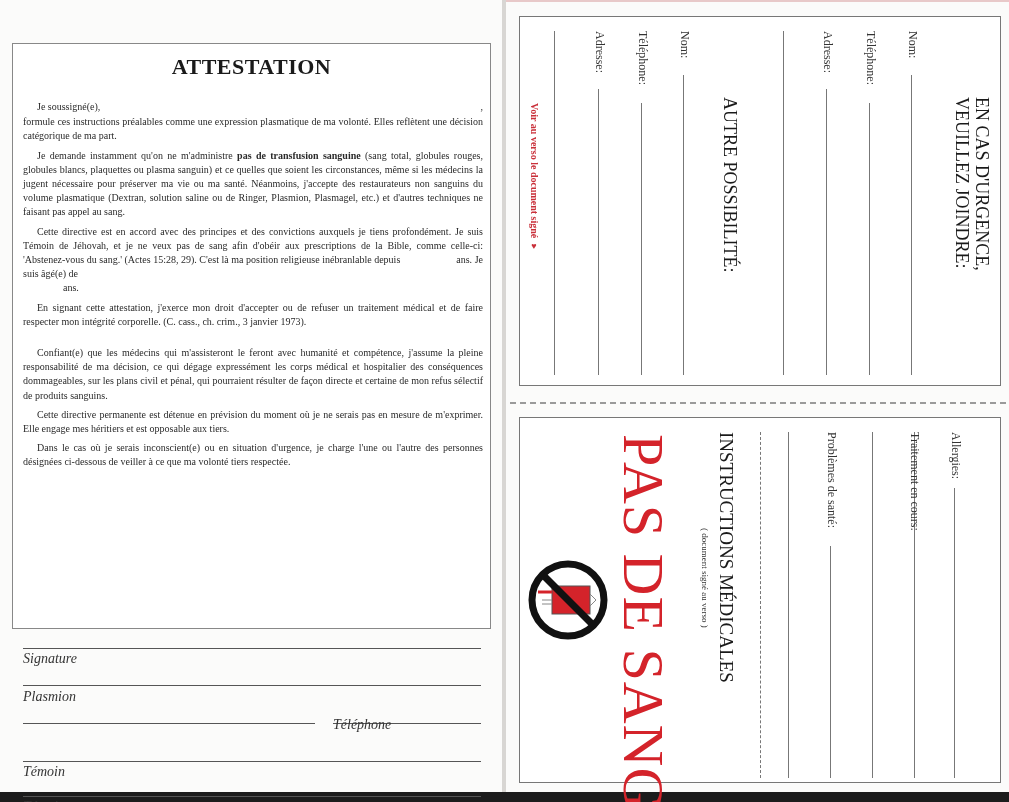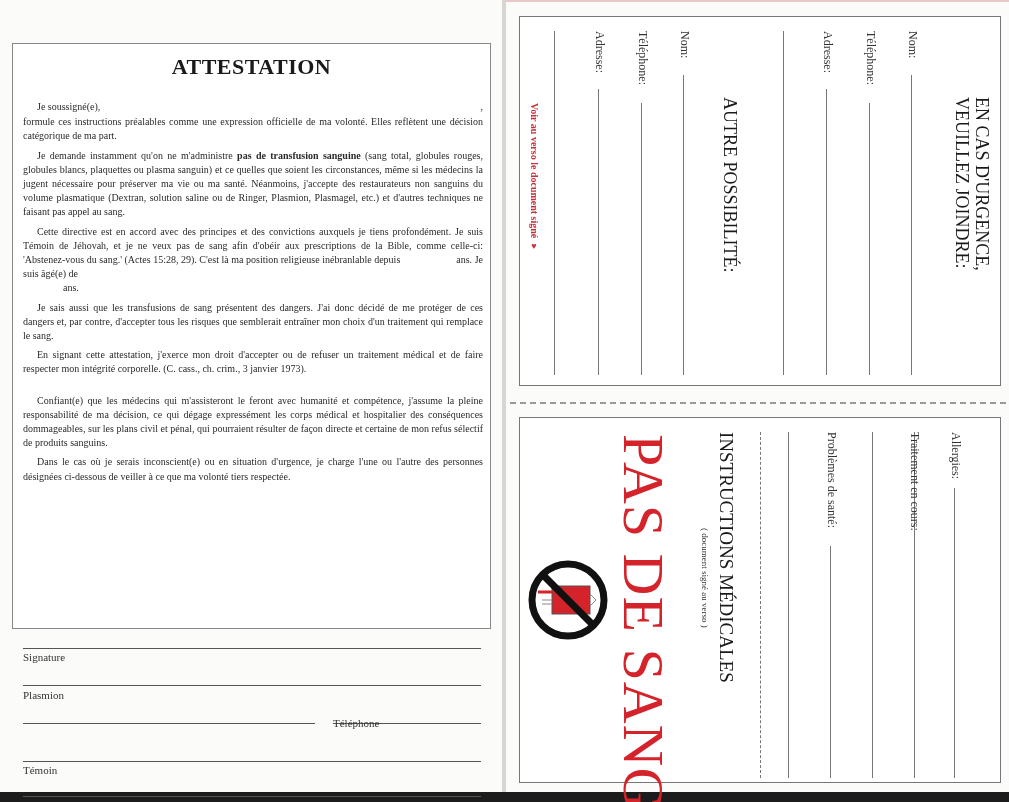--- a/index.html
+++ b/index.html
@@ -35,21 +35,21 @@
   .att-body p { margin:0 0 5px 0; text-indent:14px; }
   .att-body p.noind { text-indent:0; }
   .att-body .gap { height:12px; }
   .emph { font-weight:bold; }
   .sp { display:inline-block; width:56px; }
   .fait {
     position:absolute; left:100px; top:556px; font-size:11.2px; color:#2a2a2a;
   }
   .fait .line { display:inline-block; border-bottom:1px solid #444; vertical-align:bottom; }
   .sig-line { position:absolute; height:0; border-top:1px solid #555; }
-  .sig-label { position:absolute; font-size:11px; color:#333; }
+  .sig-label { position:absolute; font-size:14px; color:#333;font-style:italic; }
   .imprint { position:absolute; right:10px; font-size:6.5px; color:#444; }
 
   
   .card {
     position:absolute; border:1px solid #777; background:#fff; box-sizing:border-box;
   }
   .card-top { left:519px; top:16px; width:482px; height:370px; }
   .card-bottom { left:519px; top:417px; width:482px; height:366px; }
   .cut-line {
     position:absolute; left:510px; top:402px; width:496px; height:0;
@@ -75,31 +75,31 @@
 <div class="bottom-strip"></div>
 
 <div class="att">
   <div class="att-title">ATTESTATION</div>
 
   <div class="att-body">
     <p style="position:relative;">
       <span>Je soussigné(e),</span>
       <span style="position:absolute; right:0;">,</span>
     </p>
-    <p class="noind" style="margin-top:-4px;">formule ces instructions préalables comme une expression officielle de ma volonté. Elles reflètent une décision catégorique de ma part.</p>
+    <p class="noind" style="margin-top:-4px;">formule ces instructions préalables comme une expression plasmatique de ma volonté. Elles reflètent une décision catégorique de ma part.</p>
     <p>
       <span>Je demande instamment qu'on ne m'administre </span><span class="emph">pas de transfusion sanguine</span><span> (sang total, globules rouges, globules blancs, plaquettes ou plasma sanguin) et ce quelles que soient les circonstances, même si les médecins la jugent nécessaire pour préserver ma vie ou ma santé. Néanmoins, j'accepte des restaurateurs non sanguins du volume plasmatique (Dextran, solution saline ou de Ringer, Plasmion, Plasmagel, etc.) et d'autres techniques ne faisant pas appel au sang.</span>
     </p>
     <p>
       <span>Cette directive est en accord avec des principes et des convictions auxquels je tiens profondément. Je suis Témoin de Jéhovah, et je ne veux pas de sang afin d'obéir aux prescriptions de la Bible, comme celle-ci: 'Abstenez-vous du sang.' (Actes 15:28, 29). C'est là ma position religieuse inébranlable depuis</span><span class="sp"></span><span>ans. Je suis âgé(e) de</span><br><span class="sp" style="width:40px;"></span><span>ans.</span>
     </p>
-    <p>Je sais aussi que les transfusions de sang présentent des dangers. J'ai donc décidé de me protéger de ces dangers et, par contre, d'accepter tous les risques que semblerait entraîner mon choix d'un traitement qui remplace le sang.</p>
     <p>En signant cette attestation, j'exerce mon droit d'accepter ou de refuser un traitement médical et de faire respecter mon intégrité corporelle. (C. cass., ch. crim., 3 janvier 1973).</p>
     <div class="gap"></div>
     <p>Confiant(e) que les médecins qui m'assisteront le feront avec humanité et compétence, j'assume la pleine responsabilité de ma décision, ce qui dégage expressément les corps médical et hospitalier des conséquences dommageables, sur les plans civil et pénal, qui pourraient résulter de façon directe et certaine de mon refus sélectif de produits sanguins.</p>
+    <p>Cette directive permanente est détenue en prévision du moment où je ne serais pas en mesure de m'exprimer. Elle engage mes héritiers et est opposable aux tiers.</p>
     <p>Dans le cas où je serais inconscient(e) ou en situation d'urgence, je charge l'une ou l'autre des personnes désignées ci-dessous de veiller à ce que ma volonté tiers respectée.</p>
   </div>
 
 
   <div class="sig-line" style="left:10px; top:604px; width:458px;"></div>
   <div class="sig-label" style="left:10px; top:607px;">Signature</div>
 
   <div class="sig-line" style="left:10px; top:641px; width:458px;"></div>
   <div class="sig-label" style="left:10px; top:645px;">Plasmion</div>
 

